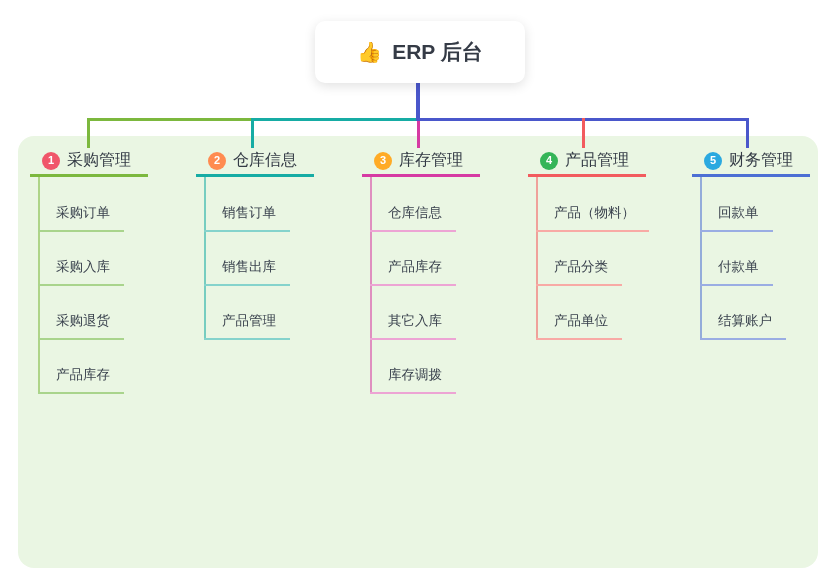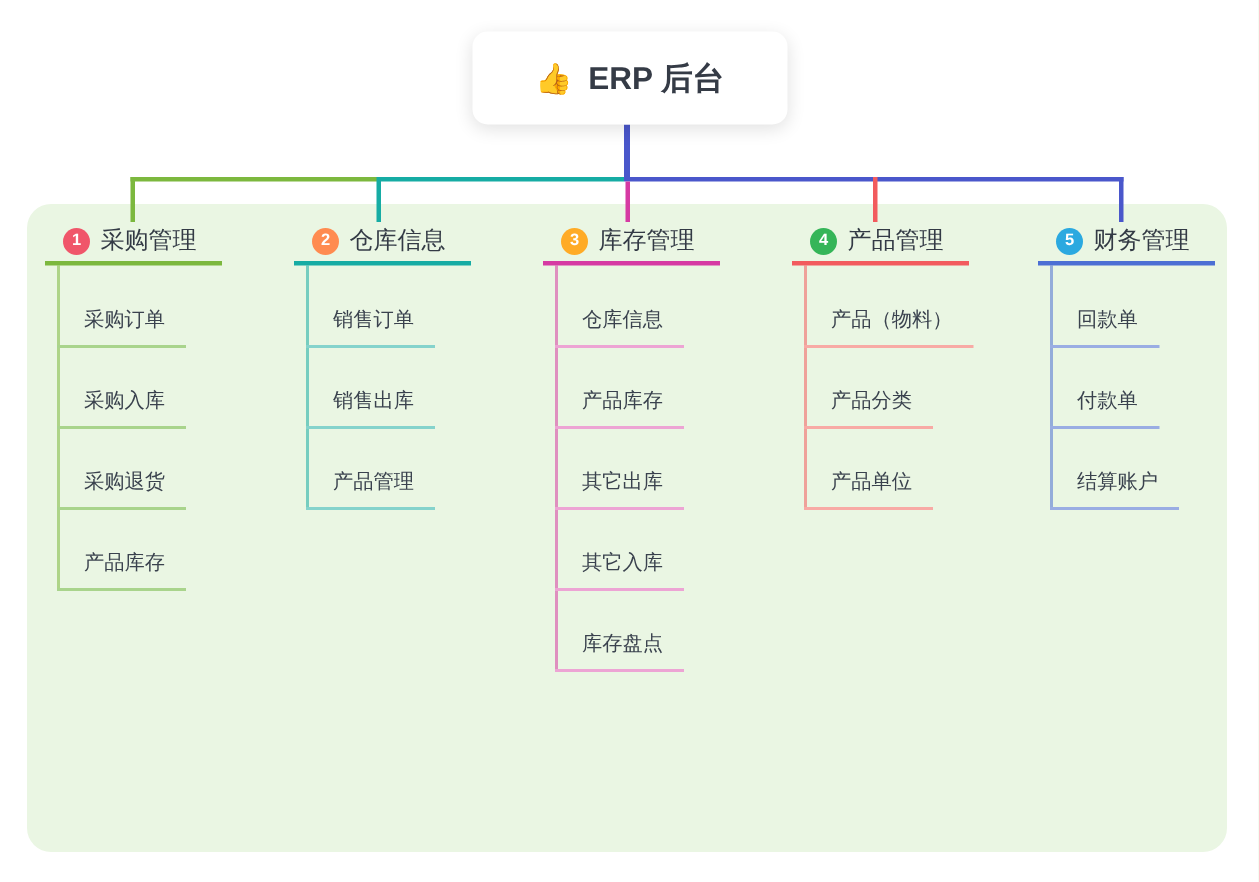--- a/index.html
+++ b/index.html
@@ -114,27 +114,24 @@
     <span class="blabel">库存管理</span>
   </div>
   <ul class="children">
     <li>
         <span class="child-label">仓库信息</span>
       </li>
     <li>
         <span class="child-label">产品库存</span>
       </li>
     <li>
-        <span class="child-label">其它出库</span>
-      </li>
-    <li>
         <span class="child-label">其它入库</span>
       </li>
     <li>
-        <span class="child-label">库存盘点</span>
+        <span class="child-label">库存调拨</span>
       </li>
   </ul>
 </div>
 
 <div class="branch" style="left: 528px; --line: #f25b5e; --light: #f8aaa5; --badge: #35b558;">
   <div class="bhead">
     <span class="badge">4</span>
     <span class="blabel">产品管理</span>
   </div>
   <ul class="children">

